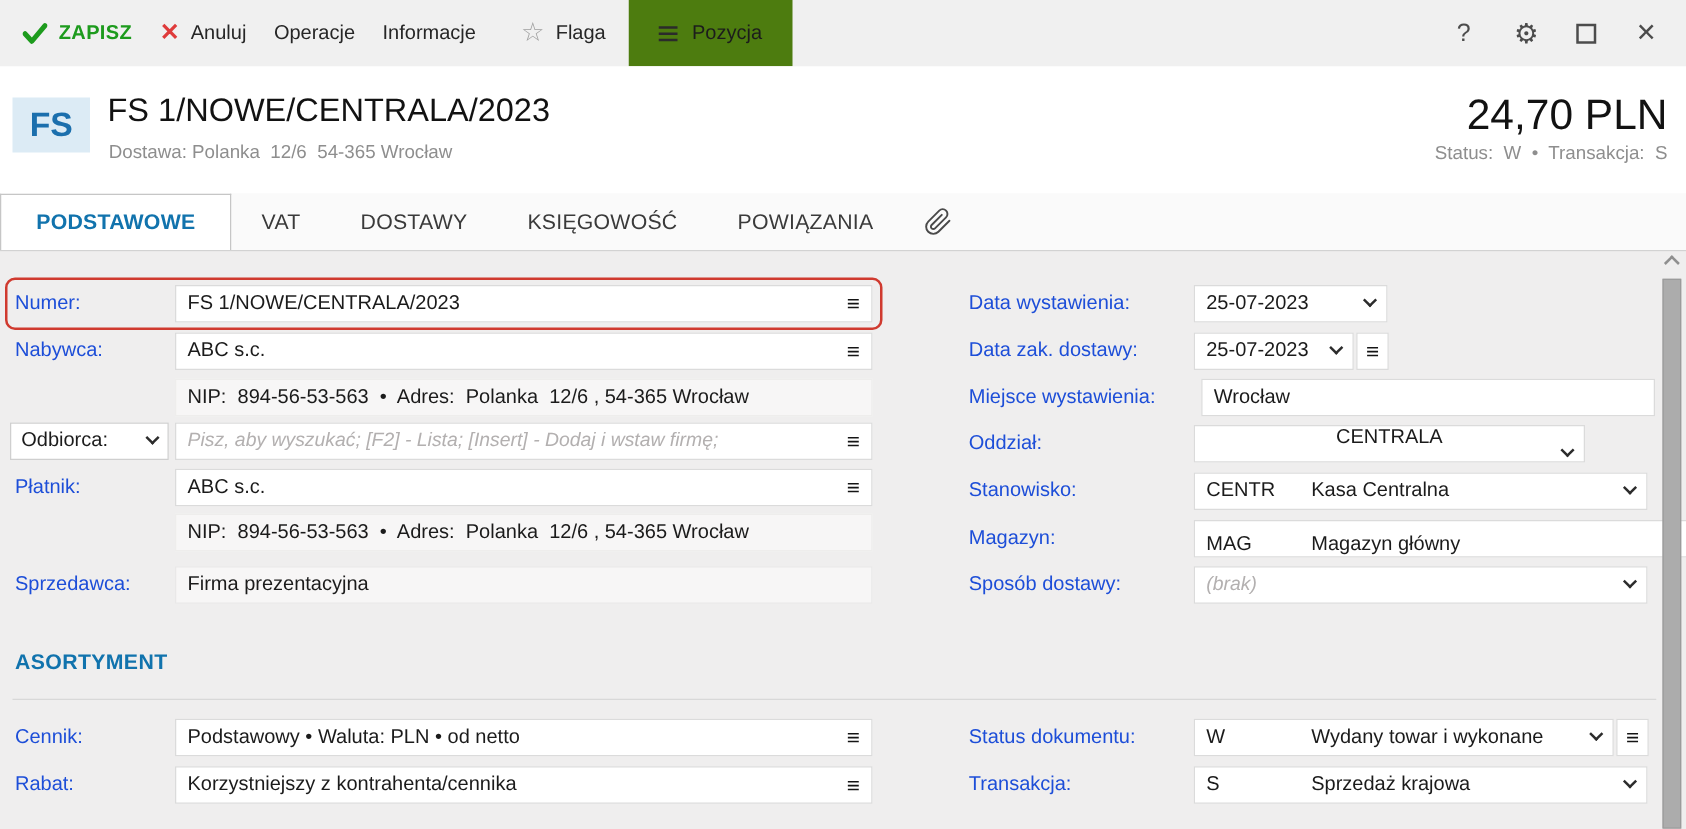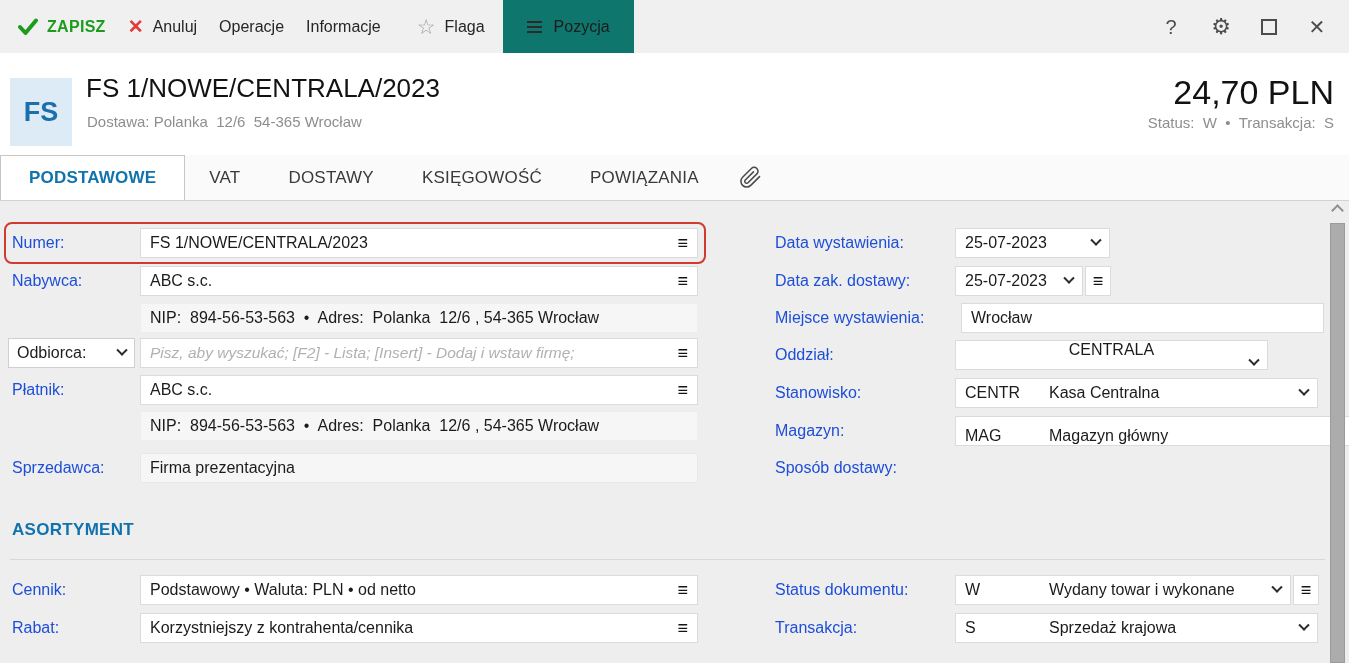--- a/index.html
+++ b/index.html
@@ -17,34 +17,34 @@
     background:#f0f0f0; display:flex; align-items:center;
   }
   .tb-btn { display:flex; align-items:center; gap:9px; font-size:16px; color:#262626;
             padding:0 4px; cursor:default; height:100%; }
   .tb-btn.first { margin-left:14px; }
   .tb-gap { width:14px; }
   .save-label { color:#1d9b1d; font-weight:bold; letter-spacing:.3px; }
   .x-icon { color:#df3b3b; font-size:19px; font-weight:bold; line-height:1; }
   .star-icon { color:#9f9f9f; font-size:21px; line-height:1; }
   .pozycja {
-    background:#0f766e; height:53px; display:flex; align-items:center; gap:12px;
+    background:#4d7c0f; height:53px; display:flex; align-items:center; gap:12px;
     padding:0 24px; margin-left:14px; font-size:16px;
   }
   .burger { display:inline-block; width:15px; }
   .burger span { display:block; height:2px; background:#2b2b2b; margin:3px 0; }
   .win-icons { margin-left:auto; display:flex; align-items:center; gap:30px; padding-right:22px; }
   .win-ic { color:#4c4c4c; font-size:20px; line-height:1; text-align:center; min-width:20px; }
   .gear-ic { font-size:22px; }
   .max-box { width:16px; height:16px; border:2px solid #4c4c4c; }
 
   
   .hdr { position:absolute; top:53px; left:0; width:1349px; height:102px; background:#ffffff; }
   .doc-badge {
-    position:absolute; left:10px; top:25px; width:62px; height:68px;
+    position:absolute; left:10px; top:25px; width:62px; height:44px;
     background:#dcebf5; color:#1b6fad; font-size:27px; font-weight:bold;
     display:flex; align-items:center; justify-content:center;
   }
   .doc-title { position:absolute; left:86px; top:20px; font-size:26px; color:#121212; }
   .doc-sub { position:absolute; left:87px; top:60px; font-size:15px; color:#8e8e8e; }
   .doc-amount { position:absolute; right:15px; top:20px; font-size:34px; color:#121212; }
   .doc-status { position:absolute; right:15px; top:61px; font-size:15px; color:#8e8e8e; }
 
   
   .tabbar {
@@ -256,20 +256,24 @@
   </div>
 
   <div class="lbl" style="left:775px; top:214px;">Magazyn:</div>
   <div class="field" style="left:955px; top:214px; width:431px;align-items:flex-end;">
     <span class="code pre">MAG</span>
     <span class="pre">Magazyn główny</span>
     <span class="chev"></span>
   </div>
 
   <div class="lbl" style="left:775px; top:251px;">Sposób dostawy:</div>
+  <div class="field" style="left:955px; top:251px; width:363px;">
+    <span class="placeholder pre">(brak)</span>
+    <span class="chev"></span>
+  </div>
 
   <div class="lbl" style="left:775px; top:373px;">Status dokumentu:</div>
   <div class="field" style="left:955px; top:373px; width:336px;">
     <span class="code pre">W</span>
     <span class="pre">Wydany towar i wykonane</span>
     <span class="chev"></span>
   </div>
   <div class="menu-box" style="left:1293px; top:373px;">
     <span class="menu-icon solo"></span>
   </div>

